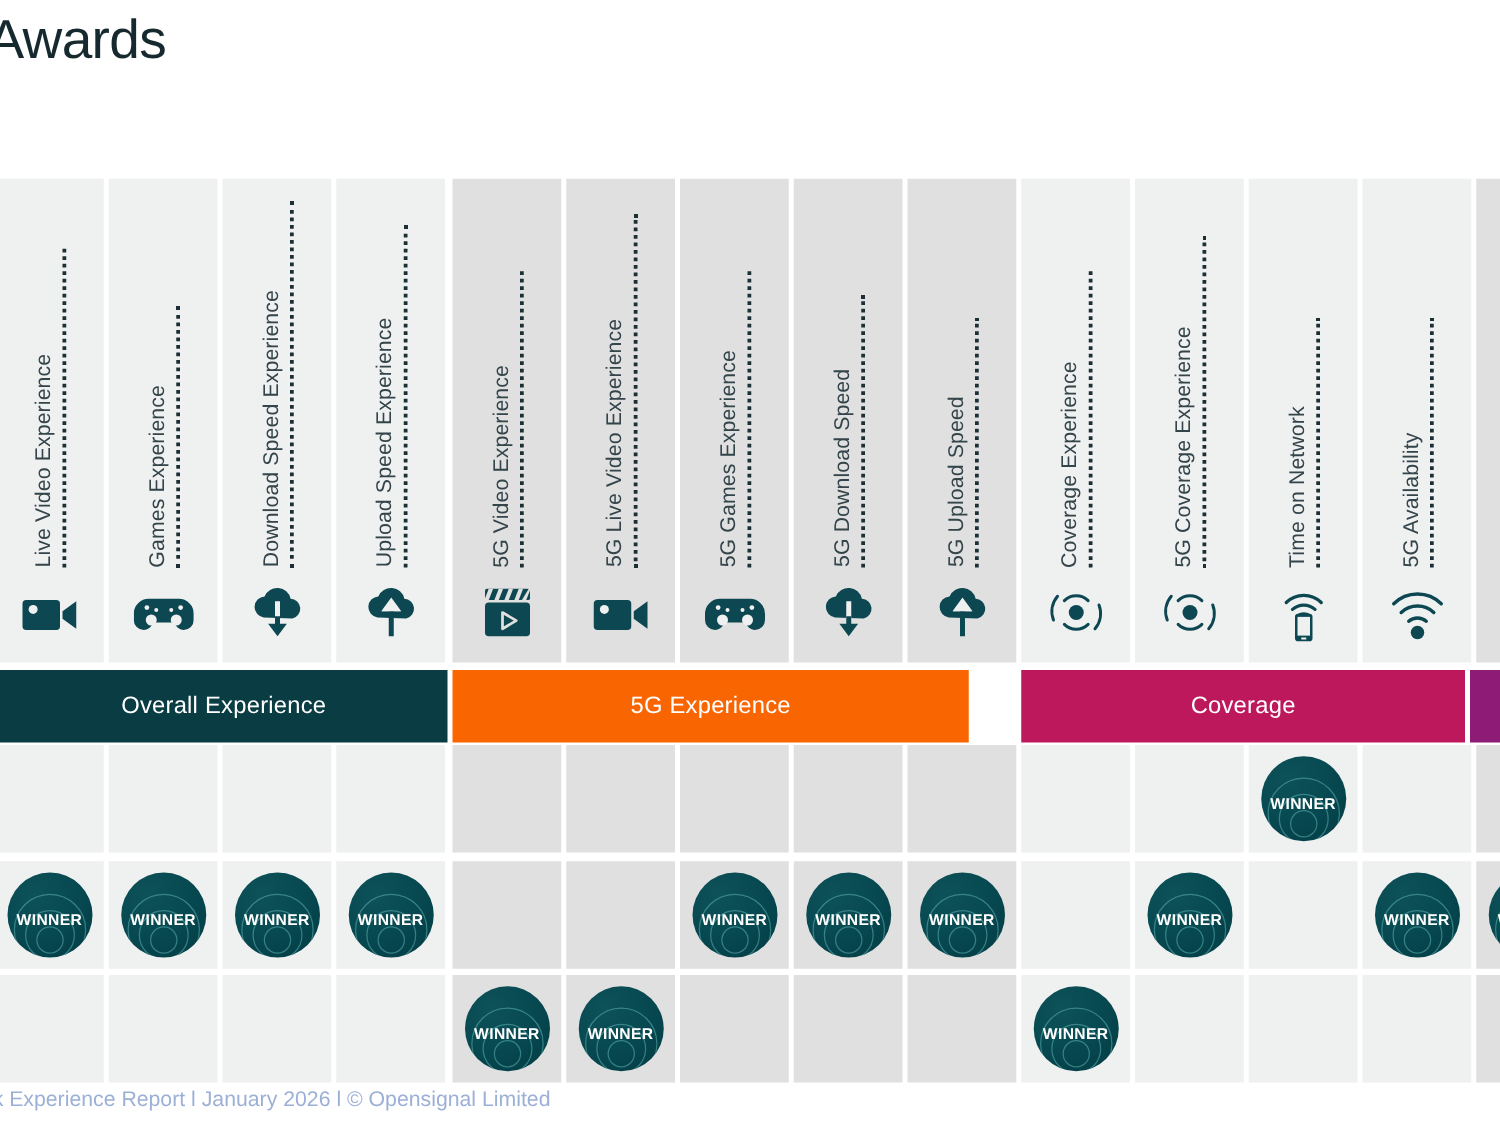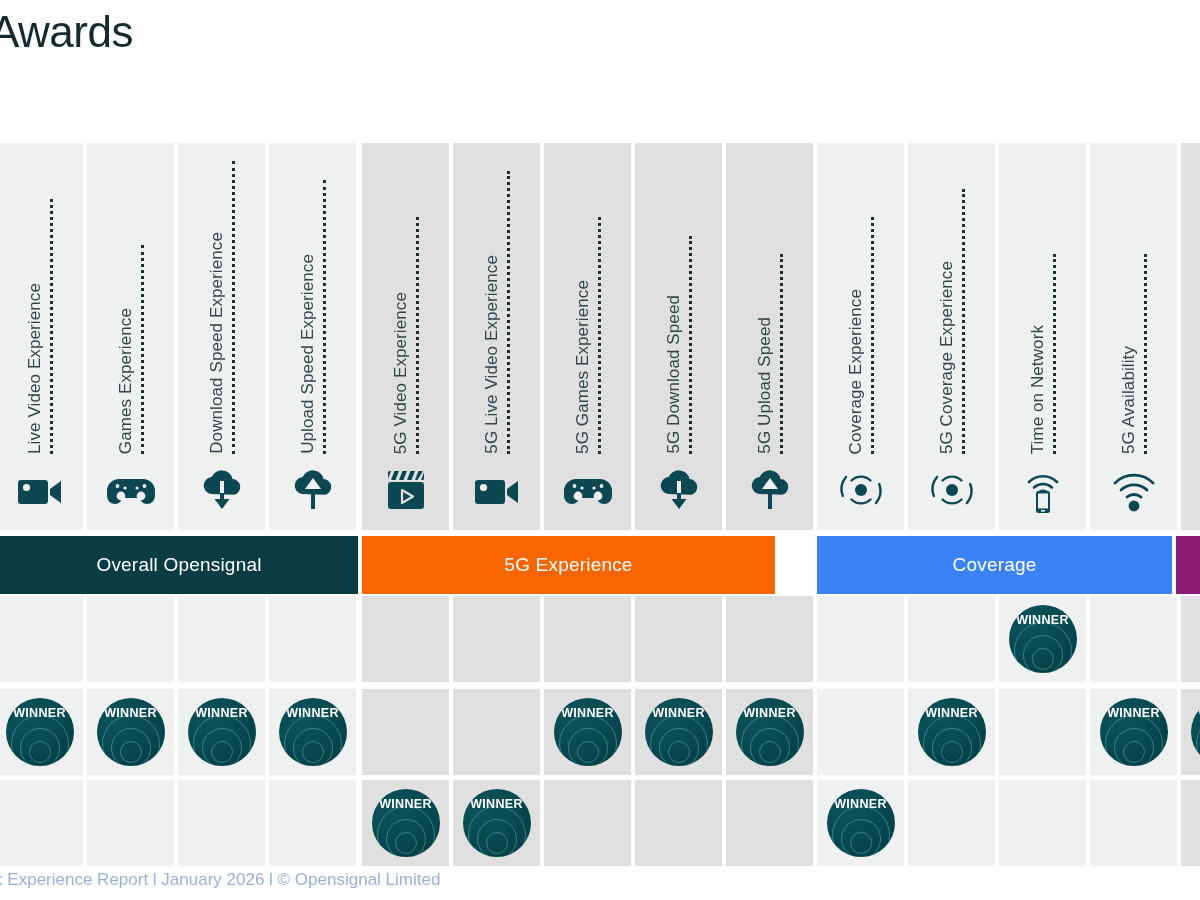--- a/index.html
+++ b/index.html
@@ -117,21 +117,21 @@
   .badge .ring {
     position: absolute;
     border: 1px solid rgba(110,200,200,0.45);
     border-radius: 50%;
   }
   .badge .r1 { width: 58px; height: 58px; left: 5px;  top: 17px; }
   .badge .r2 { width: 40px; height: 40px; left: 14px; top: 30px; }
   .badge .r3 { width: 22px; height: 22px; left: 23px; top: 43px; }
   .badge .wtext {
     position: absolute;
-    left: 0; right: 0; top: 8px;
+    left: 0; right: 0; top: 31px;
     text-align: center;
     color: #ffffff;
     font-size: 12.5px;
     font-weight: 700;
     letter-spacing: 0.3px;
     z-index: 3;
   }
 
   
   .footer {
@@ -371,26 +371,26 @@
         <path d="M11 22 a19 19 0 0 1 26 0" fill="none" stroke="#0d4751" stroke-width="2.8" stroke-linecap="round"></path>
         <path d="M17 29 a11 11 0 0 1 14 0" fill="none" stroke="#0d4751" stroke-width="2.8" stroke-linecap="round"></path>
         <circle cx="24" cy="38" r="5.4" fill="#0d4751"></circle>
       </svg>
           </div>
         </div>
         <div class="hdr is5g" style="left: 1181px;"></div>
       </div>
     <div id="bands">
         <div class="band" style="left: 0px; width: 358px; background: rgb(10, 60, 68);">
-          <span>Overall Opensignal</span>
+          <span>Overall Experience</span>
         </div>
         <div class="band" style="left: 362px; width: 413px; background: rgb(249, 101, 0);">
           <span>5G Experience</span>
         </div>
-        <div class="band" style="left: 817px; width: 355px; background: #3b82f6;">
+        <div class="band" style="left: 817px; width: 355px; background: #be185d;">
           <span>Coverage</span>
         </div>
         <div class="band" style="left: 1176px; width: 24px; background: rgb(142, 27, 118);">
           <span></span>
         </div>
       </div>
     <div id="cells">
         <div class="cell" style="left: -4px; top: 596px;"></div>
         <div class="cell" style="left: -4px; top: 689px;">
           <div class="badge">

